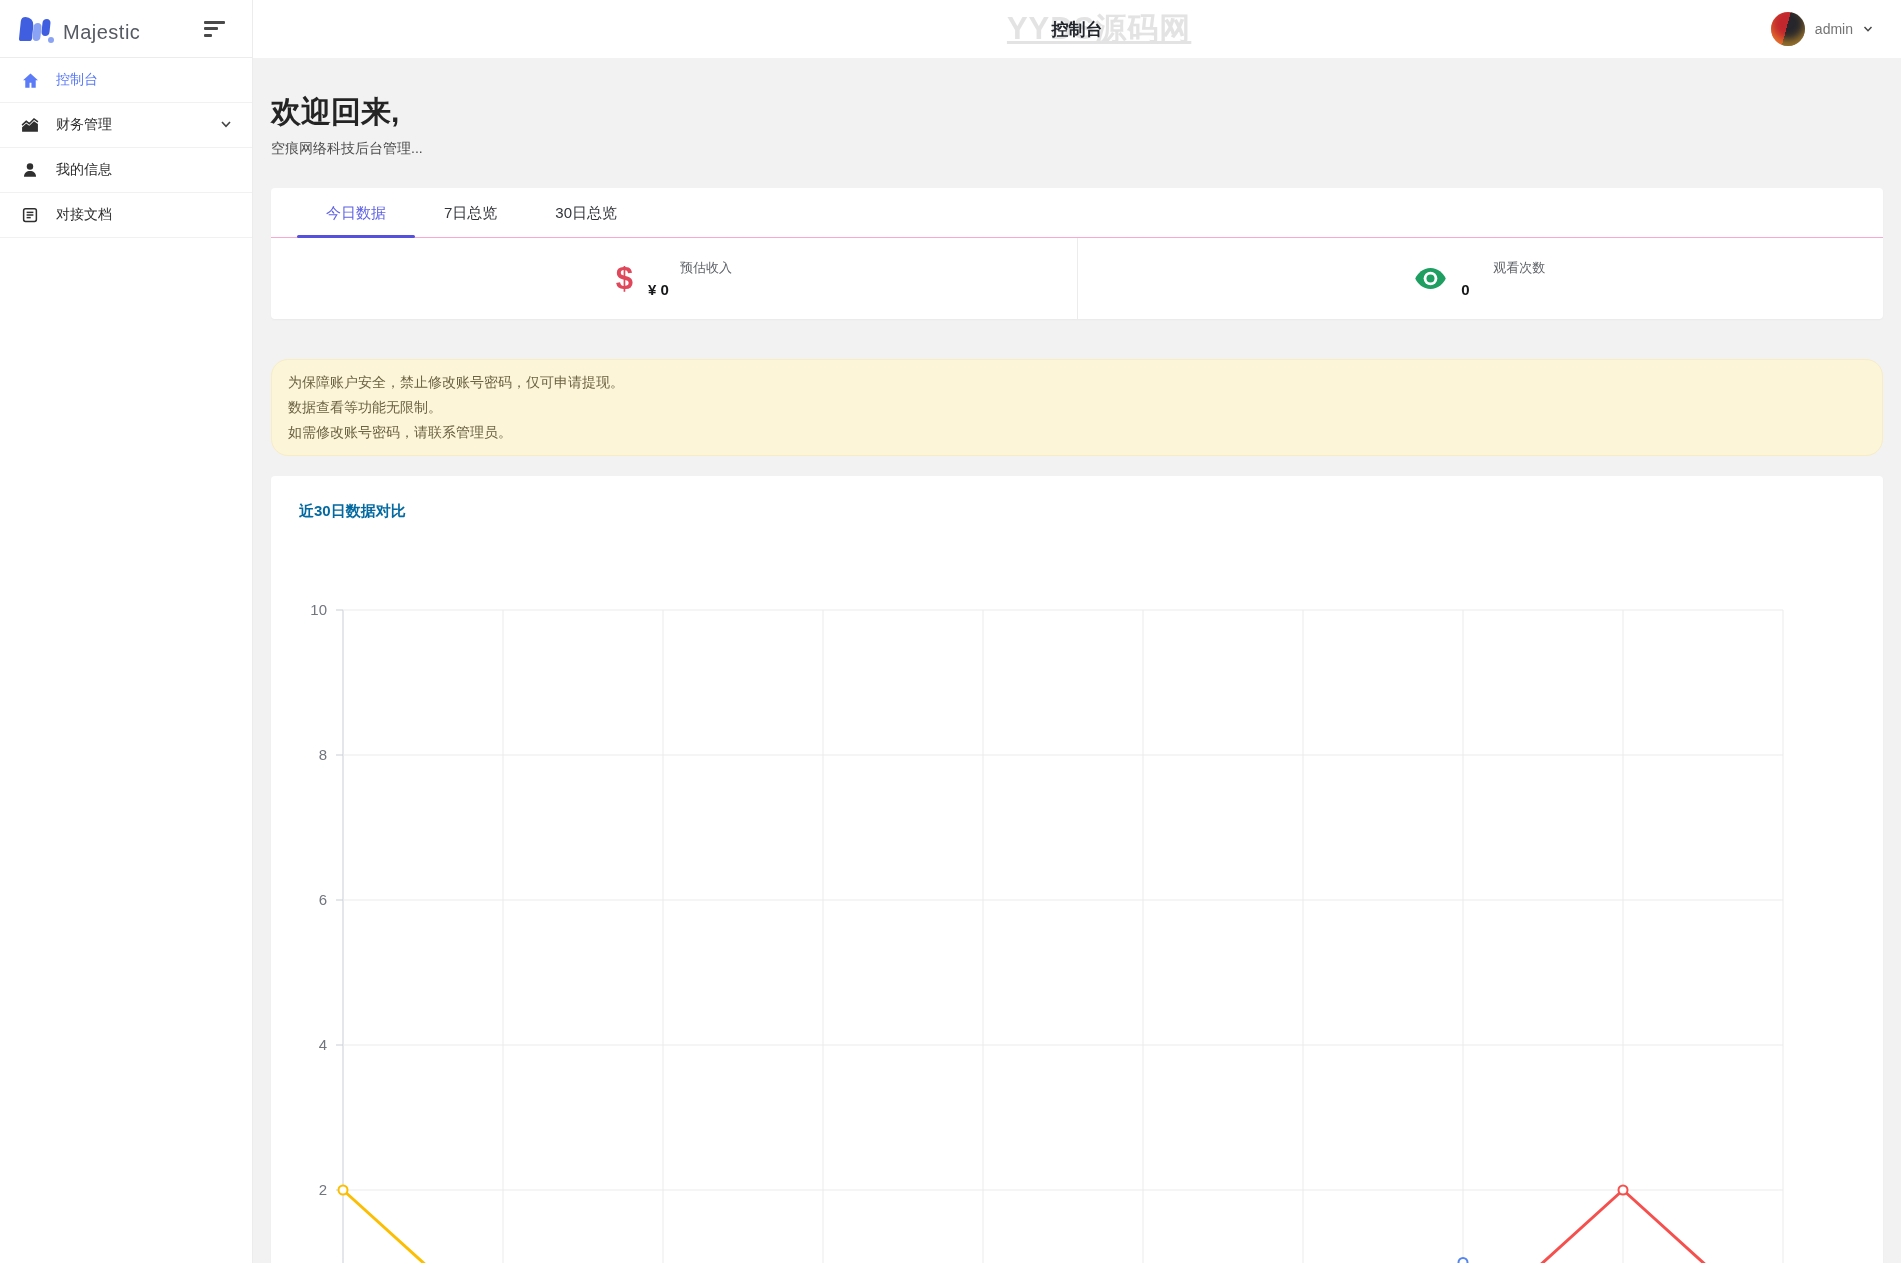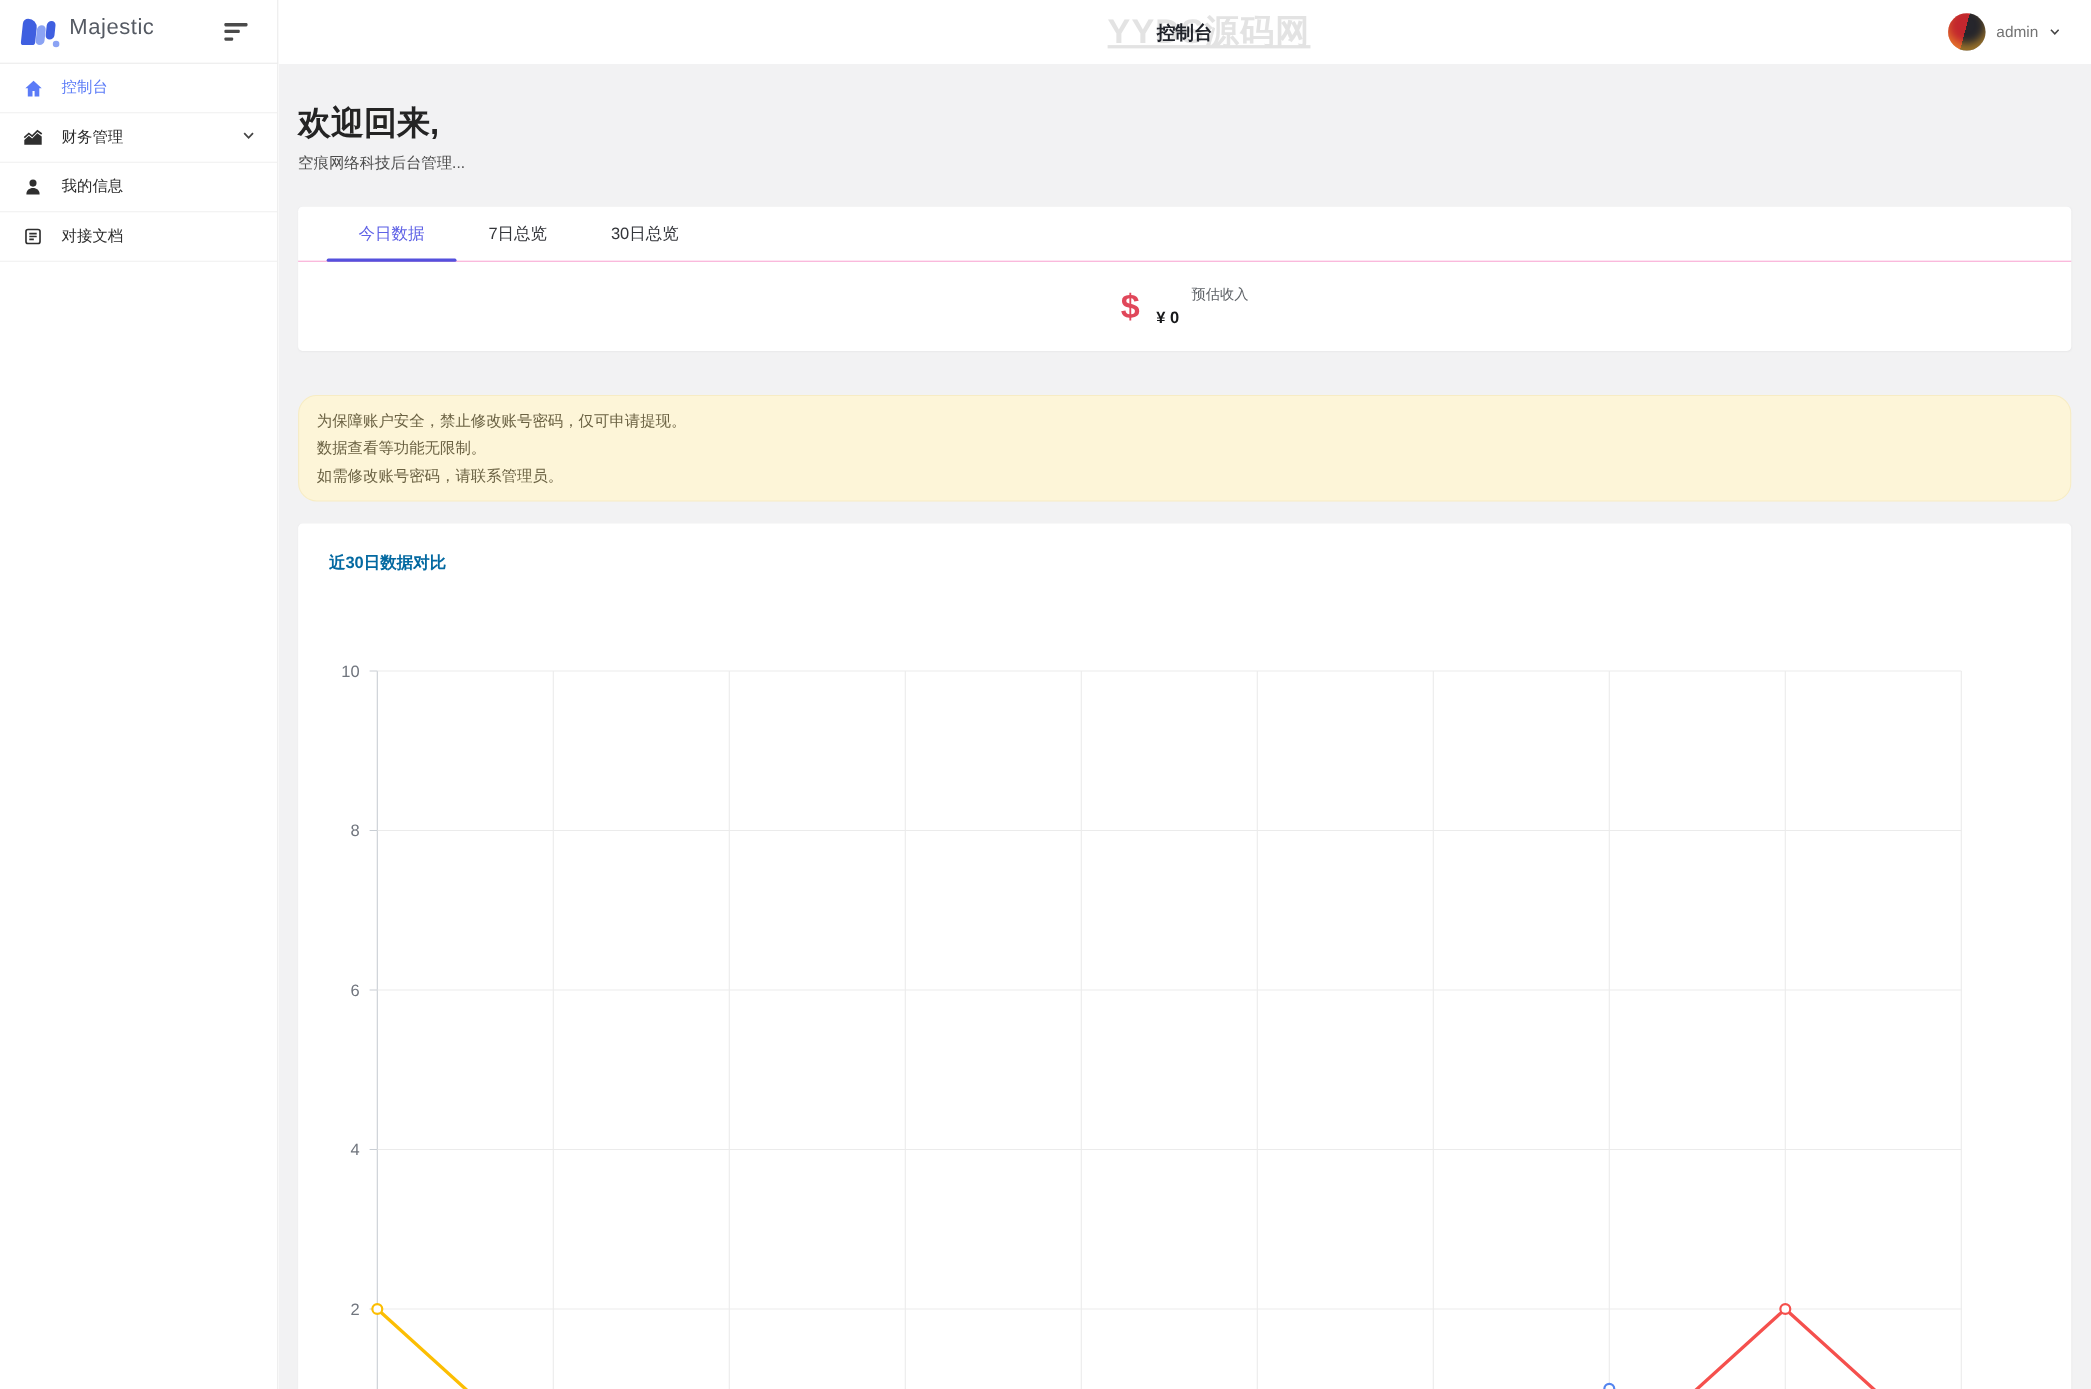--- a/index.html
+++ b/index.html
@@ -3,21 +3,21 @@
 <meta charset="utf-8">
 <style>
   * { margin:0; padding:0; box-sizing:border-box; }
   html,body { width:1901px; height:1263px; overflow:hidden; }
   body { font-family:"Liberation Sans","DejaVu Sans",sans-serif; background:#f2f2f3; color:#333; }
 
   
   .header { position:fixed; top:0; left:0; width:1901px; height:58px; background:#fff; z-index:20; display:flex; }
   .header-left { width:253px; height:58px; border-right:1px solid #ececec; border-bottom:1px solid #ececec;
                  display:flex; align-items:center; justify-content:space-between; padding:0 24px 0 18px; }
-  .brand { display:flex; align-items:flex-start; gap:9px; }
+  .brand { display:flex; align-items:flex-end; gap:9px; }
   .brand-mark { position:relative; width:36px; height:30px; }
   .bm1 { position:absolute; left:2px; top:3px; width:13px; height:24px; background:#3f5fe0; border-radius:5px 10px 3px 3px; transform:skewX(-6deg); }
   .bm2 { position:absolute; left:15px; top:9px; width:8px; height:18px; background:#8ba3f4; border-radius:4px; transform:skewX(-6deg); }
   .bm3 { position:absolute; left:24px; top:5px; width:8px; height:17px; background:#3f5fe0; border-radius:4px; transform:skewX(-6deg); }
   .bmDot { position:absolute; left:30px; top:23px; width:6px; height:6px; background:#8ba3f4; border-radius:50%; }
   .brand-name { font-size:20px; color:#555a63; letter-spacing:.5px; }
   .collapse-btn { width:24px; height:16px; display:flex; flex-direction:column; justify-content:space-between; cursor:pointer; }
   .collapse-btn i { display:block; height:3px; background:#4a4a4a; border-radius:1px; }
   .collapse-btn i:nth-child(1){ width:21px; } .collapse-btn i:nth-child(2){ width:14px; } .collapse-btn i:nth-child(3){ width:8px; }
 
@@ -157,20 +157,33 @@
         <div class="tab active">今日数据</div>
         <div class="tab">7日总览</div>
         <div class="tab">30日总览</div>
       </div>
     <div class="stats-row" id="statsRow">
         <div class="stat-cell">
           <span class="stat-icon-dollar">$</span>
           <span class="stat-texts">
             <span class="stat-label">预估收入</span>
             <span class="stat-value">¥ 0</span>
+          </span>
+        </div>
+        <div class="stat-cell">
+          <span style="display:flex">
+            <svg width="31" height="21" viewBox="0 0 32 22">
+              <path d="M16 0C8.2 0 2.4 5.6 0 11c2.4 5.4 8.2 11 16 11s13.6-5.6 16-11C29.6 5.6 23.8 0 16 0z" fill="#1e9e60"></path>
+              <circle cx="16" cy="11" r="7.2" fill="#fff"></circle>
+              <circle cx="16" cy="11" r="4.2" fill="#1e9e60"></circle>
+            </svg>
+          </span>
+          <span class="stat-texts">
+            <span class="stat-label">观看次数</span>
+            <span class="stat-value">0</span>
           </span>
         </div>
       </div>
   </div>
 
   <div class="notice" id="noticeBox">
       <div class="notice-line">为保障账户安全，禁止修改账号密码，仅可申请提现。</div>
       <div class="notice-line">数据查看等功能无限制。</div>
       <div class="notice-line">如需修改账号密码，请联系管理员。</div>
     </div>

